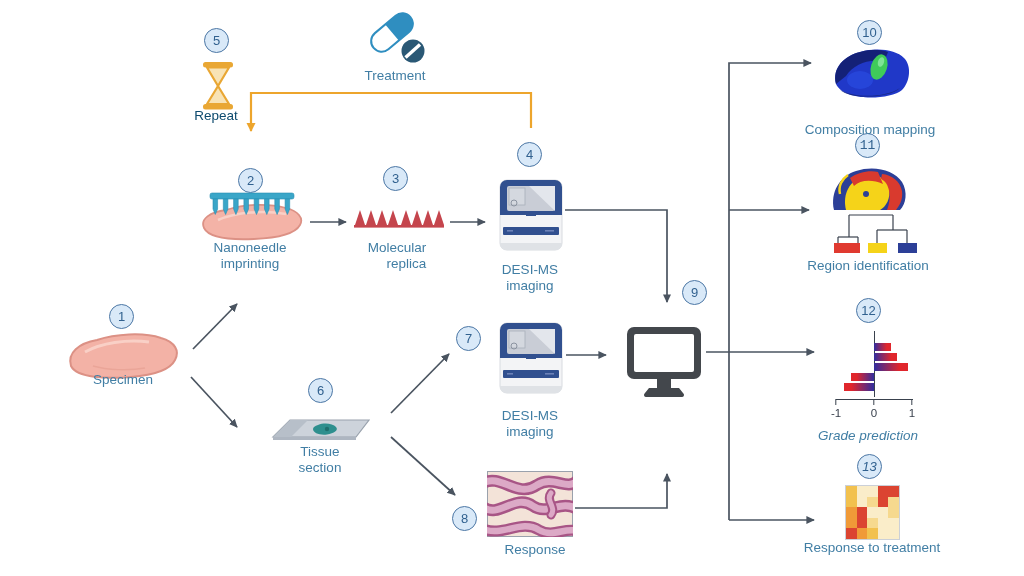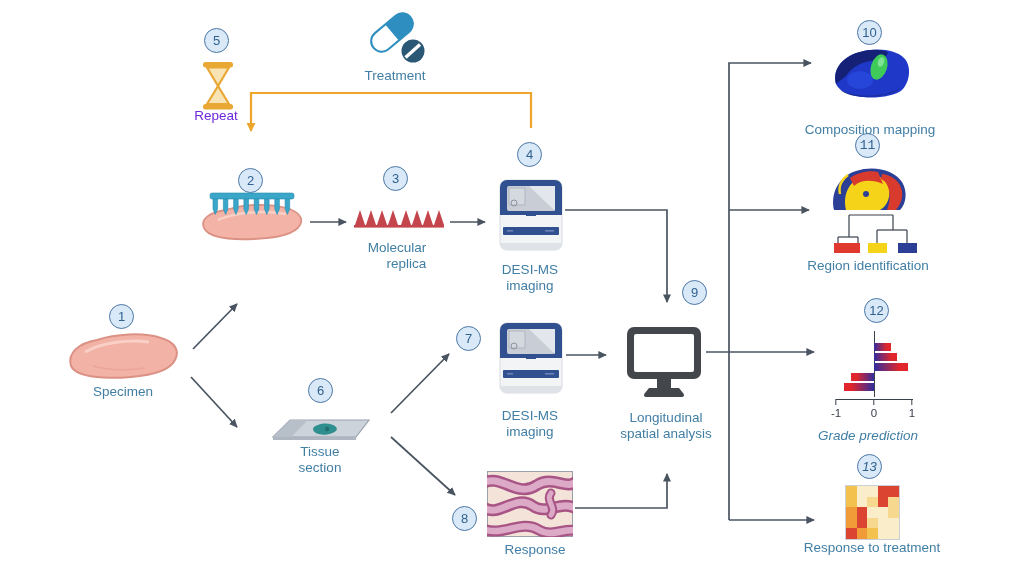--- a/index.html
+++ b/index.html
@@ -4,21 +4,21 @@
 <style>
   html,body{margin:0;padding:0;background:#fff;}
   #canvas{position:relative;width:1024px;height:576px;background:#ffffff;overflow:hidden;
           font-family:"Liberation Sans", sans-serif;}
   .layer{position:absolute;left:0;top:0;}
   .badge{position:absolute;width:25px;height:25px;border-radius:50%;background:#D9E9F8;
          border:1.5px solid #4C77A5;color:#31618F;font-size:13px;font-weight:400;
          display:flex;align-items:center;justify-content:center;box-sizing:border-box;}
   .lbl{position:absolute;transform:translateX(-50%);color:#417EA4;font-size:13.5px;
        line-height:1.22;text-align:center;white-space:pre-line;}
-  .lbl.orange{color:#6d28d9;}
+  .lbl.orange{color:#0c4a6e;}
   .icon{position:absolute;}
   
   .gchart{position:absolute;left:822px;top:325px;width:112px;height:100px;}
   .gaxis-v{position:absolute;left:52px;top:6px;width:1.4px;height:66px;background:#39414D;}
   .gaxis-h{position:absolute;left:14px;top:74px;width:77px;height:1.4px;background:#39414D;}
   .gbar{position:absolute;height:7.5px;}
   .gtickmark{position:absolute;top:74px;width:1.4px;height:6px;background:#39414D;transform:translateX(-50%);}
   .gticklabel{position:absolute;top:82px;transform:translateX(-50%);color:#39414D;font-size:11.5px;}
   
   .heatmap{position:absolute;left:845px;top:485px;display:grid;
@@ -61,21 +61,21 @@
   <div class="badge" style="left:238px;top:168px;">2</div>
   <div class="badge" style="left:383px;top:166px;">3</div>
   <div class="badge" style="left:517px;top:142px;">4</div>
   <div class="badge" style="left:204px;top:28px;">5</div>
   <div class="badge" style="left:308px;top:378px;">6</div>
   <div class="badge" style="left:456px;top:326px;">7</div>
   <div class="badge" style="left:452px;top:506px;">8</div>
   <div class="badge" style="left:682px;top:280px;">9</div>
   <div class="badge" style="left:857px;top:12px;margin-top:8px;">10</div>
   <div class="badge" style="left:855px;top:133px;font-family:Liberation Mono, monospace;">11</div>
-  <div class="badge" style="left:856px;top:298px;margin-left:8px;">12</div>
+  <div class="badge" style="left:856px;top:298px;">12</div>
   <div class="badge" style="left:857px;top:454px;font-style:italic;">13</div>
 
   <div class="icon" style="left:358px;top:8px;">
     <svg width="76" height="60" viewBox="0 0 76 60">
       <g transform="rotate(-40 34 24.5)">
         <rect x="10" y="14" width="48" height="21" rx="10.5" fill="#FFFFFF" stroke="#2F8EC0" stroke-width="2"></rect>
         <path d="M34,14 h13.5 a10.5,10.5 0 0 1 0,21 H34 Z" fill="#2F8EC0"></path>
       </g>
       <circle cx="55" cy="43" r="11.5" fill="#2A5875"></circle>
       <line x1="47.5" y1="49.5" x2="62" y2="36.5" stroke="#FFFFFF" stroke-width="3.4"></line>
@@ -283,30 +283,30 @@
       <div style="background: rgb(250, 237, 201);"></div>
       <div style="background: rgb(219, 68, 49);"></div>
       <div style="background: rgb(240, 154, 56);"></div>
       <div style="background: rgb(242, 193, 78);"></div>
       <div style="background: rgb(250, 237, 201);"></div>
       <div style="background: rgb(250, 237, 201);"></div>
     </div>
 
   <div class="lbl" style="left:395px;top:68px;">Treatment</div>
   <div class="lbl orange" style="left:216px;top:108px;">Repeat</div>
-  <div class="lbl" style="left:123px;top:384px;">Specimen</div>
+  <div class="lbl" style="left:123px;top:372px;">Specimen</div>
+  <div class="lbl" style="left:250px;top:240px;">Nanoneedle
+imprinting</div>
   <div class="lbl" style="left:397px;top:240px;text-align:right;">Molecular
 replica</div>
   <div class="lbl" style="left:530px;top:262px;">DESI-MS
 imaging</div>
   <div class="lbl" style="left:320px;top:444px;">Tissue
 section</div>
   <div class="lbl" style="left:530px;top:408px;">DESI-MS
 imaging</div>
   <div class="lbl" style="left:535px;top:542px;">Response</div>
-  <div class="lbl" style="left:666px;top:410px;">Longitudinal
-spatial analysis</div>
   <div class="lbl" style="left:870px;top:122px;">Composition mapping</div>
   <div class="lbl" style="left:868px;top:258px;">Region identification</div>
   <div class="lbl" style="left:868px;top:428px;font-style:italic;">Grade prediction</div>
   <div class="lbl" style="left:872px;top:540px;">Response to treatment</div>
 
 </div>
 
 </body></html>

